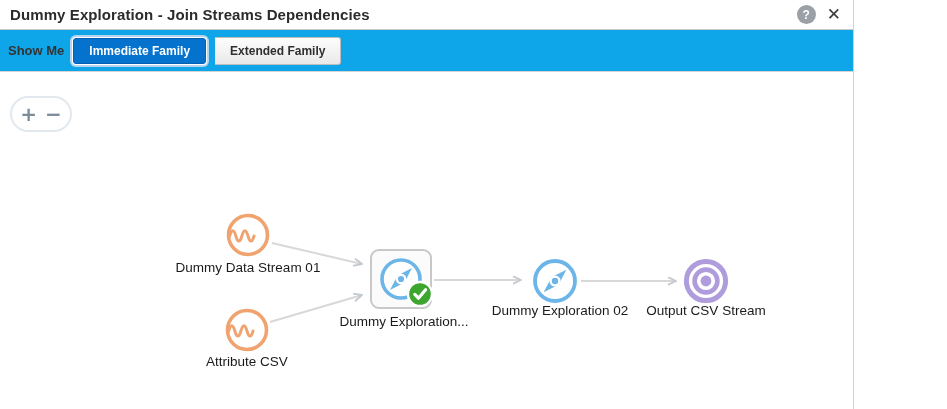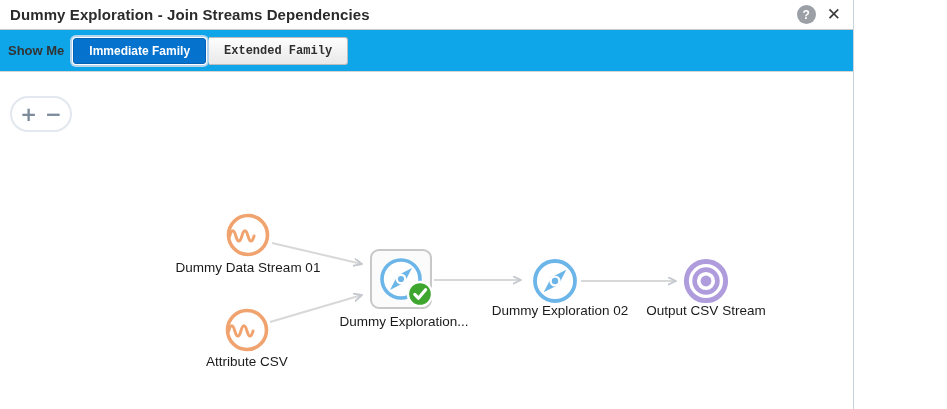--- a/index.html
+++ b/index.html
@@ -13,21 +13,21 @@
   .hdr-spacer { flex:1; }
   .help-btn { width:19px; height:19px; border-radius:50%; background:#9aa0a6; color:#fff; font-size:12px; font-weight:bold; display:flex; align-items:center; justify-content:center; cursor:pointer; margin-right:9px; }
   .close-btn { font-size:17px; font-weight:bold; color:#3c3c3c; cursor:pointer; line-height:1; padding:0 2px; }
 
   
   .tbar { height:42px; flex:0 0 42px; display:flex; align-items:center; border-bottom:1px solid #d4d4d4; padding-left:8px; background:#0ea5e9; }
   .showme { font-size:13px; font-weight:bold; color:#333; margin-right:9px; }
   .btnset { display:flex; align-items:center; }
   .btn { height:26px; font-size:12px; font-weight:bold; display:flex; align-items:center; padding:1px 15px; cursor:pointer; white-space:nowrap; }
   .btn-primary { background:#0572ce; color:#fff; border:1px solid #0461b3; border-radius:3px; box-shadow:0 0 0 1px #fff, 0 0 0 3px #b5d5ef; position:relative; z-index:2; }
-  .btn-secondary { background:linear-gradient(#fdfdfd,#e9e9e9); color:#2f2f2f; border:1px solid #bdbdbd; border-left:none; border-radius:0 3px 3px 0; margin-left:3px; height:28px;font-family:Liberation Mono, monospace; }
+  .btn-secondary { background:linear-gradient(#fdfdfd,#e9e9e9); color:#2f2f2f; border:1px solid #bdbdbd; border-left:none; border-radius:0 3px 3px 0; margin-left:9px; height:28px; }
 
   
   .canvas { position:relative; flex:1; background:#fff; overflow:hidden; }
   .zoomctl { position:absolute; left:10px; top:24px; width:62px; height:36px; border:2px solid #e2e8ee; border-radius:18px; background:#fff; display:flex; align-items:center; justify-content:center; gap:8px; }
   .zoomctl span { color:#7d8c9b; font-size:20px; font-weight:bold; line-height:1; cursor:pointer; font-family:"DejaVu Sans",sans-serif; }
   svg { display:block; }
   .edge { stroke:#d8d8d8; stroke-width:2; fill:none; }
   .nodelabel { font-size:13.5px; fill:#1b1b1b; text-anchor:middle; font-family:"Liberation Sans","DejaVu Sans",sans-serif; }
 </style>
 </head>

